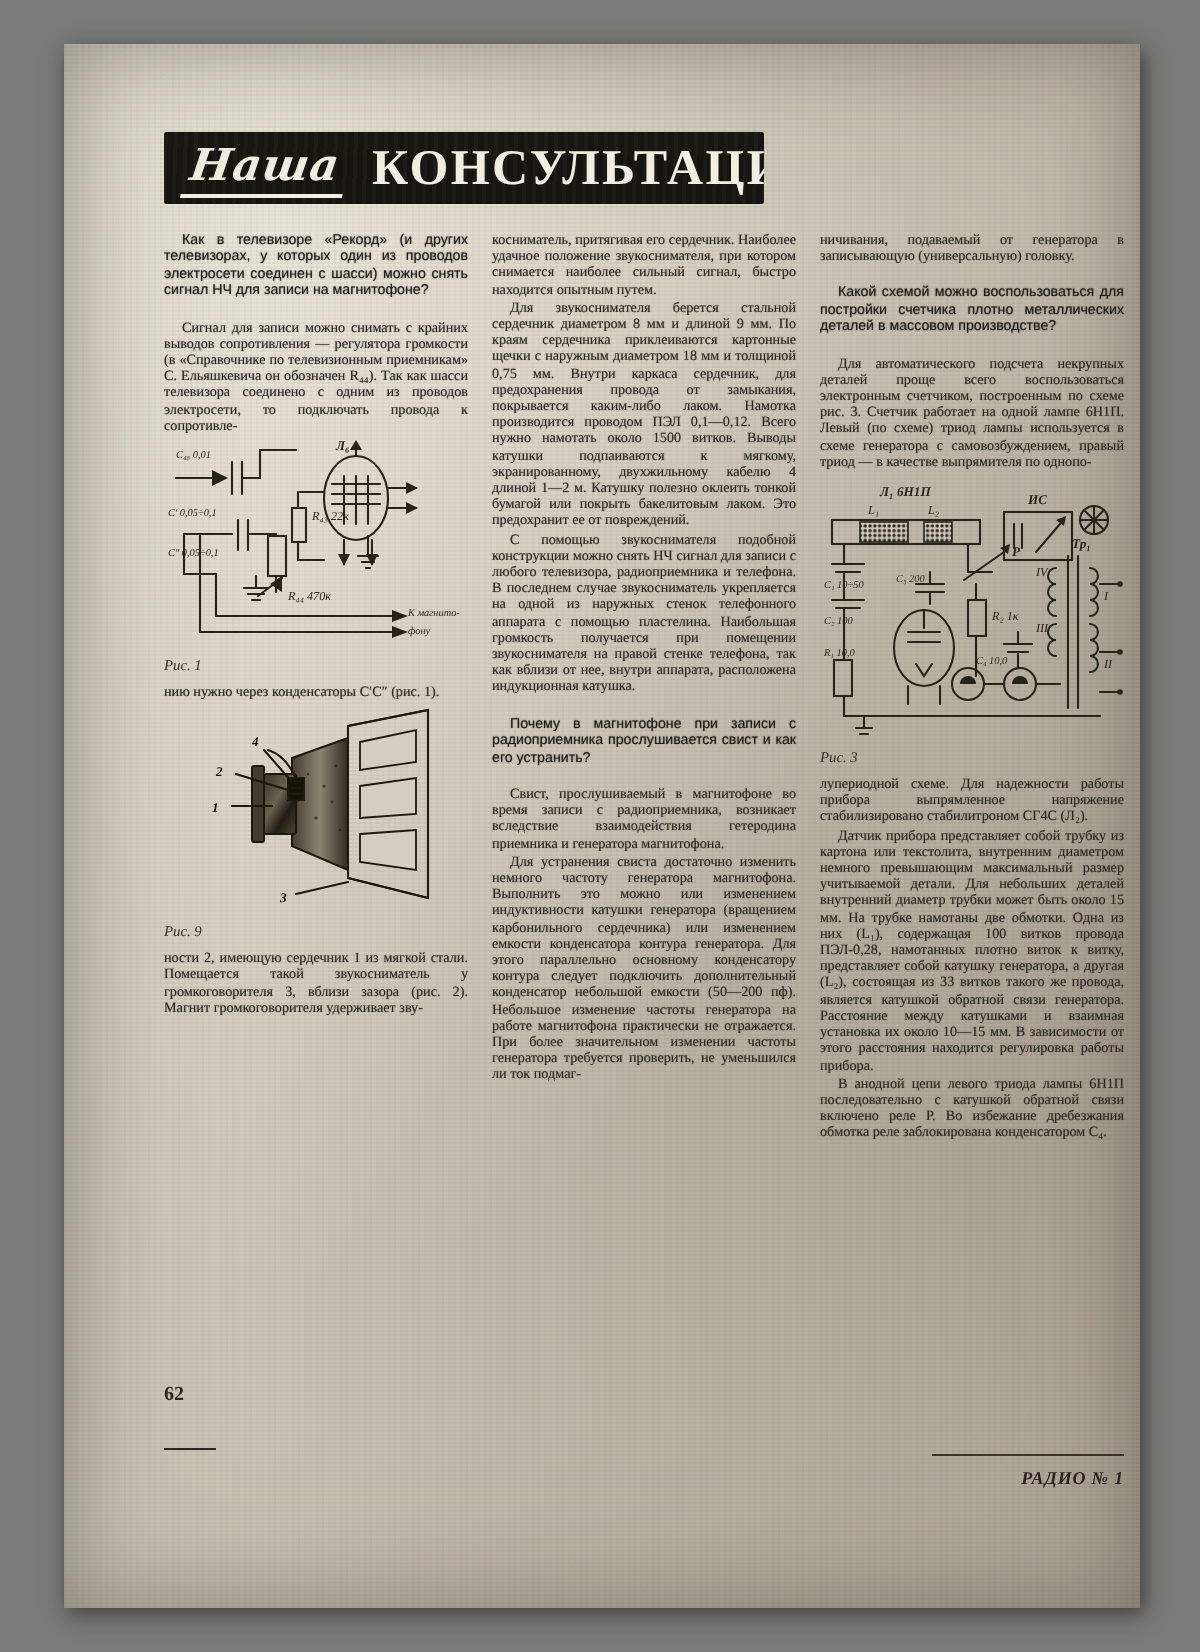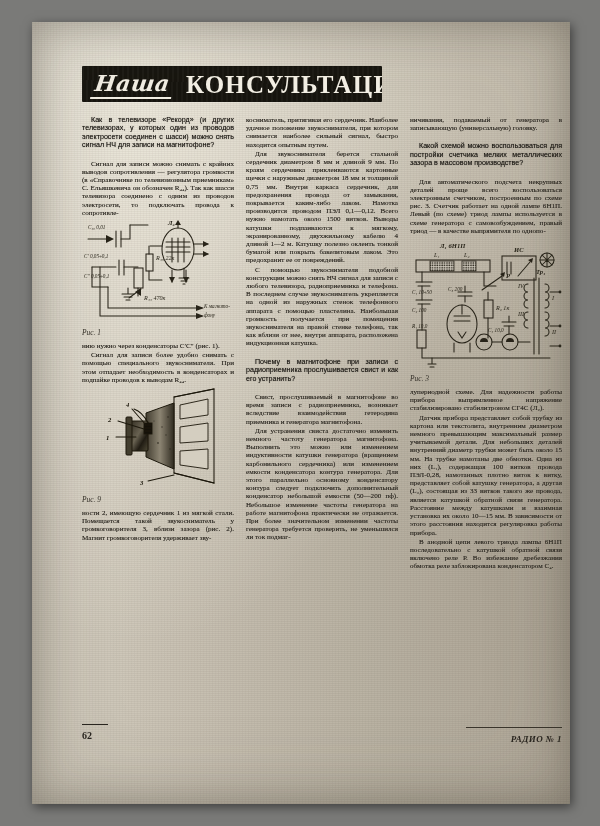--- a/index.html
+++ b/index.html
@@ -64,21 +64,21 @@
   .ink{stroke:#282419;fill:none;stroke-width:1.05;stroke-linecap:round;}
   .ink-f{fill:#282419;stroke:none;}
   .lbl{font-family:"Liberation Serif",serif;font-style:italic;font-size:6.1px;fill:#282419;}
   .lbl-s{font-family:"Liberation Serif",serif;font-style:italic;font-size:5.2px;fill:#282419;}
   .lbl-b{font-family:"Liberation Serif",serif;font-style:italic;font-weight:700;font-size:6.6px;fill:#282419;}
 
   
   .spk{filter:contrast(1.12) brightness(.98);}
 
   
-  .pagenum{position:absolute;left:24px;top:686px;font-size:10px;font-weight:700;
+  .pagenum{position:absolute;left:24px;top:648px;font-size:10px;font-weight:700;
      font-family:"Liberation Serif",serif;color:#2a2620;}
   .rule{position:absolute;left:24px;top:680px;width:26px;height:1.4px;background:#2a2620;}
   .footer-r{position:absolute;left:352px;top:690px;width:152px;text-align:right;
      font-family:"Liberation Serif",serif;font-style:italic;font-weight:700;
      font-size:9px;color:#2a2620;letter-spacing:.4px;}
   .footer-rule{position:absolute;left:408px;top:683px;width:96px;height:1px;background:#3a352c;}
 </style>
 </head>
 <body>
 
@@ -153,21 +153,20 @@
             <path class="ink-f" d="M114 93 l8 3 -8 3 z"></path>
             <text class="lbl-s" x="122" y="88">К магнито-</text>
             <text class="lbl-s" x="122" y="97">фону</text>
 
             <text class="lbl-b" x="86" y="-1" dy="6">Л₆</text>
           </svg>
           <span class="cap">Рис. 1</span>
         </div>
 
         <p class="body cont">нию нужно через конденсаторы C′C″ (рис. 1).</p>
-        <p class="body">Сигнал для записи более удобно снимать с помощью специального звукоснимателя. При этом отпадает необходимость в конденсаторах и подпайке проводов к выводам R₄₄.</p>
 
         <div class="figbox">
           <svg class="spk" width="152" height="104" viewBox="0 0 152 104">
             <defs>
               <linearGradient id="mg" x1="0" y1="0" x2="1" y2="1">
                 <stop offset="0" stop-color="#3b362c"></stop>
                   <stop offset=".45" stop-color="#6d6758"></stop>
                 <stop offset=".7" stop-color="#2b271f"></stop>
                   <stop offset="1" stop-color="#55503f"></stop>
               </linearGradient>
@@ -230,21 +229,21 @@
         <div class="gap-lg"></div>
         <p class="q">Почему в магнитофоне при записи с радиоприемника прослушивается свист и как его устранить?</p>
         <div class="gap"></div>
         <p class="body">Свист, прослушиваемый в магнитофоне во время записи с радиоприемника, возникает вследствие взаимодействия гетеродина приемника и генератора магнитофона.</p>
         <p class="body">Для устранения свиста достаточно изменить немного частоту генератора магнитофона. Выполнить это можно или изменением индуктивности катушки генератора (вращением карбонильного сердечника) или изменением емкости конденсатора контура генератора. Для этого параллельно основному конденсатору контура следует подключить дополнительный конденсатор небольшой емкости (50—200 пф). Небольшое изменение частоты генератора на работе магнитофона практически не отражается. При более значительном изменении частоты генератора требуется проверить, не уменьшился ли ток подмаг-</p>
       </div>
 
       <div class="col" id="col3">
         <p class="body cont">ничивания, подаваемый от генератора в записывающую (универсальную) головку.</p>
         <div class="gap-lg"></div>
-        <p class="q">Какой схемой можно воспользоваться для постройки счетчика мелких металлических зазора в массовом производстве?</p>
+        <p class="q">Какой схемой можно воспользоваться для постройки счетчика плотно металлических деталей в массовом производстве?</p>
         <div class="gap"></div>
         <p class="body">Для автоматического подсчета некрупных деталей проще всего воспользоваться электронным счетчиком, построенным по схеме рис. 3. Счетчик работает на одной лампе 6Н1П. Левый (по схеме) триод лампы используется в схеме генератора с самовозбуждением, правый триод — в качестве выпрямителя по однопо-</p>
 
         <div class="figbox">
           <svg width="152" height="132" viewBox="0 0 152 132">
 
             <text class="lbl-b" x="30" y="10">Л₁ 6Н1П</text>
 
             <rect class="ink" x="6" y="22" width="74" height="12"></rect>
             <rect x="20" y="23" width="24" height="10" fill="url(#halft2)" stroke="#282419" stroke-width=".8"></rect>

